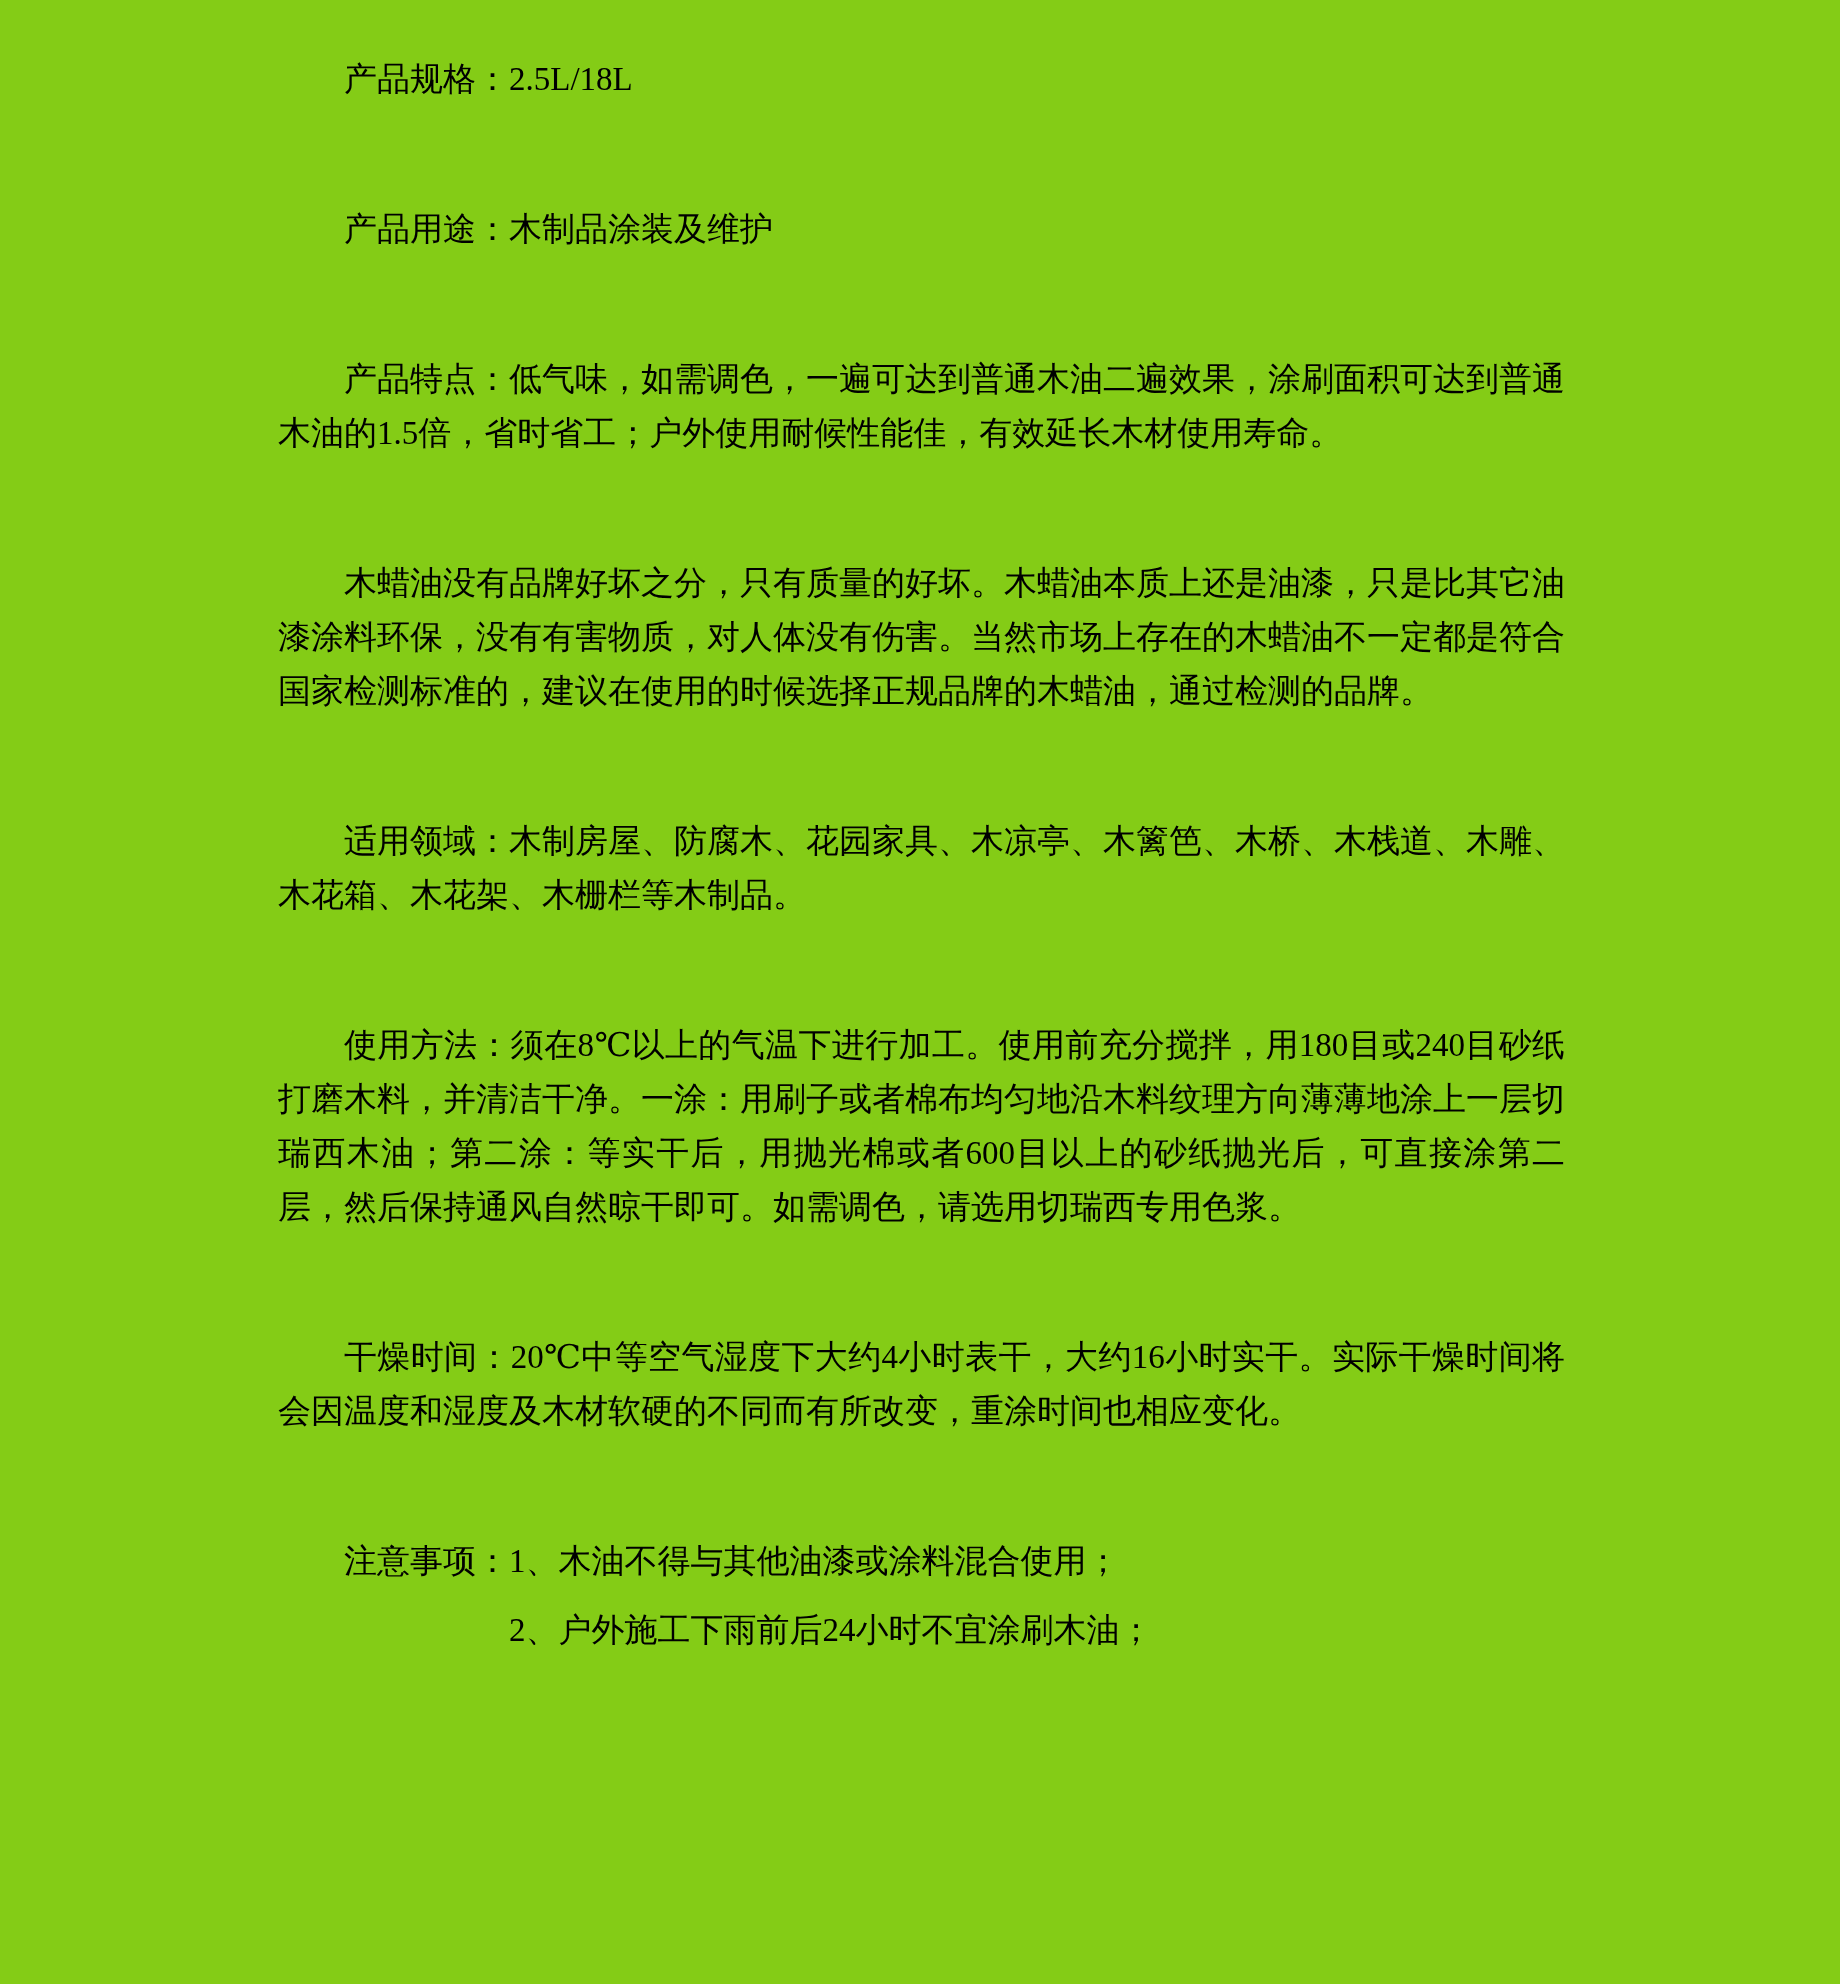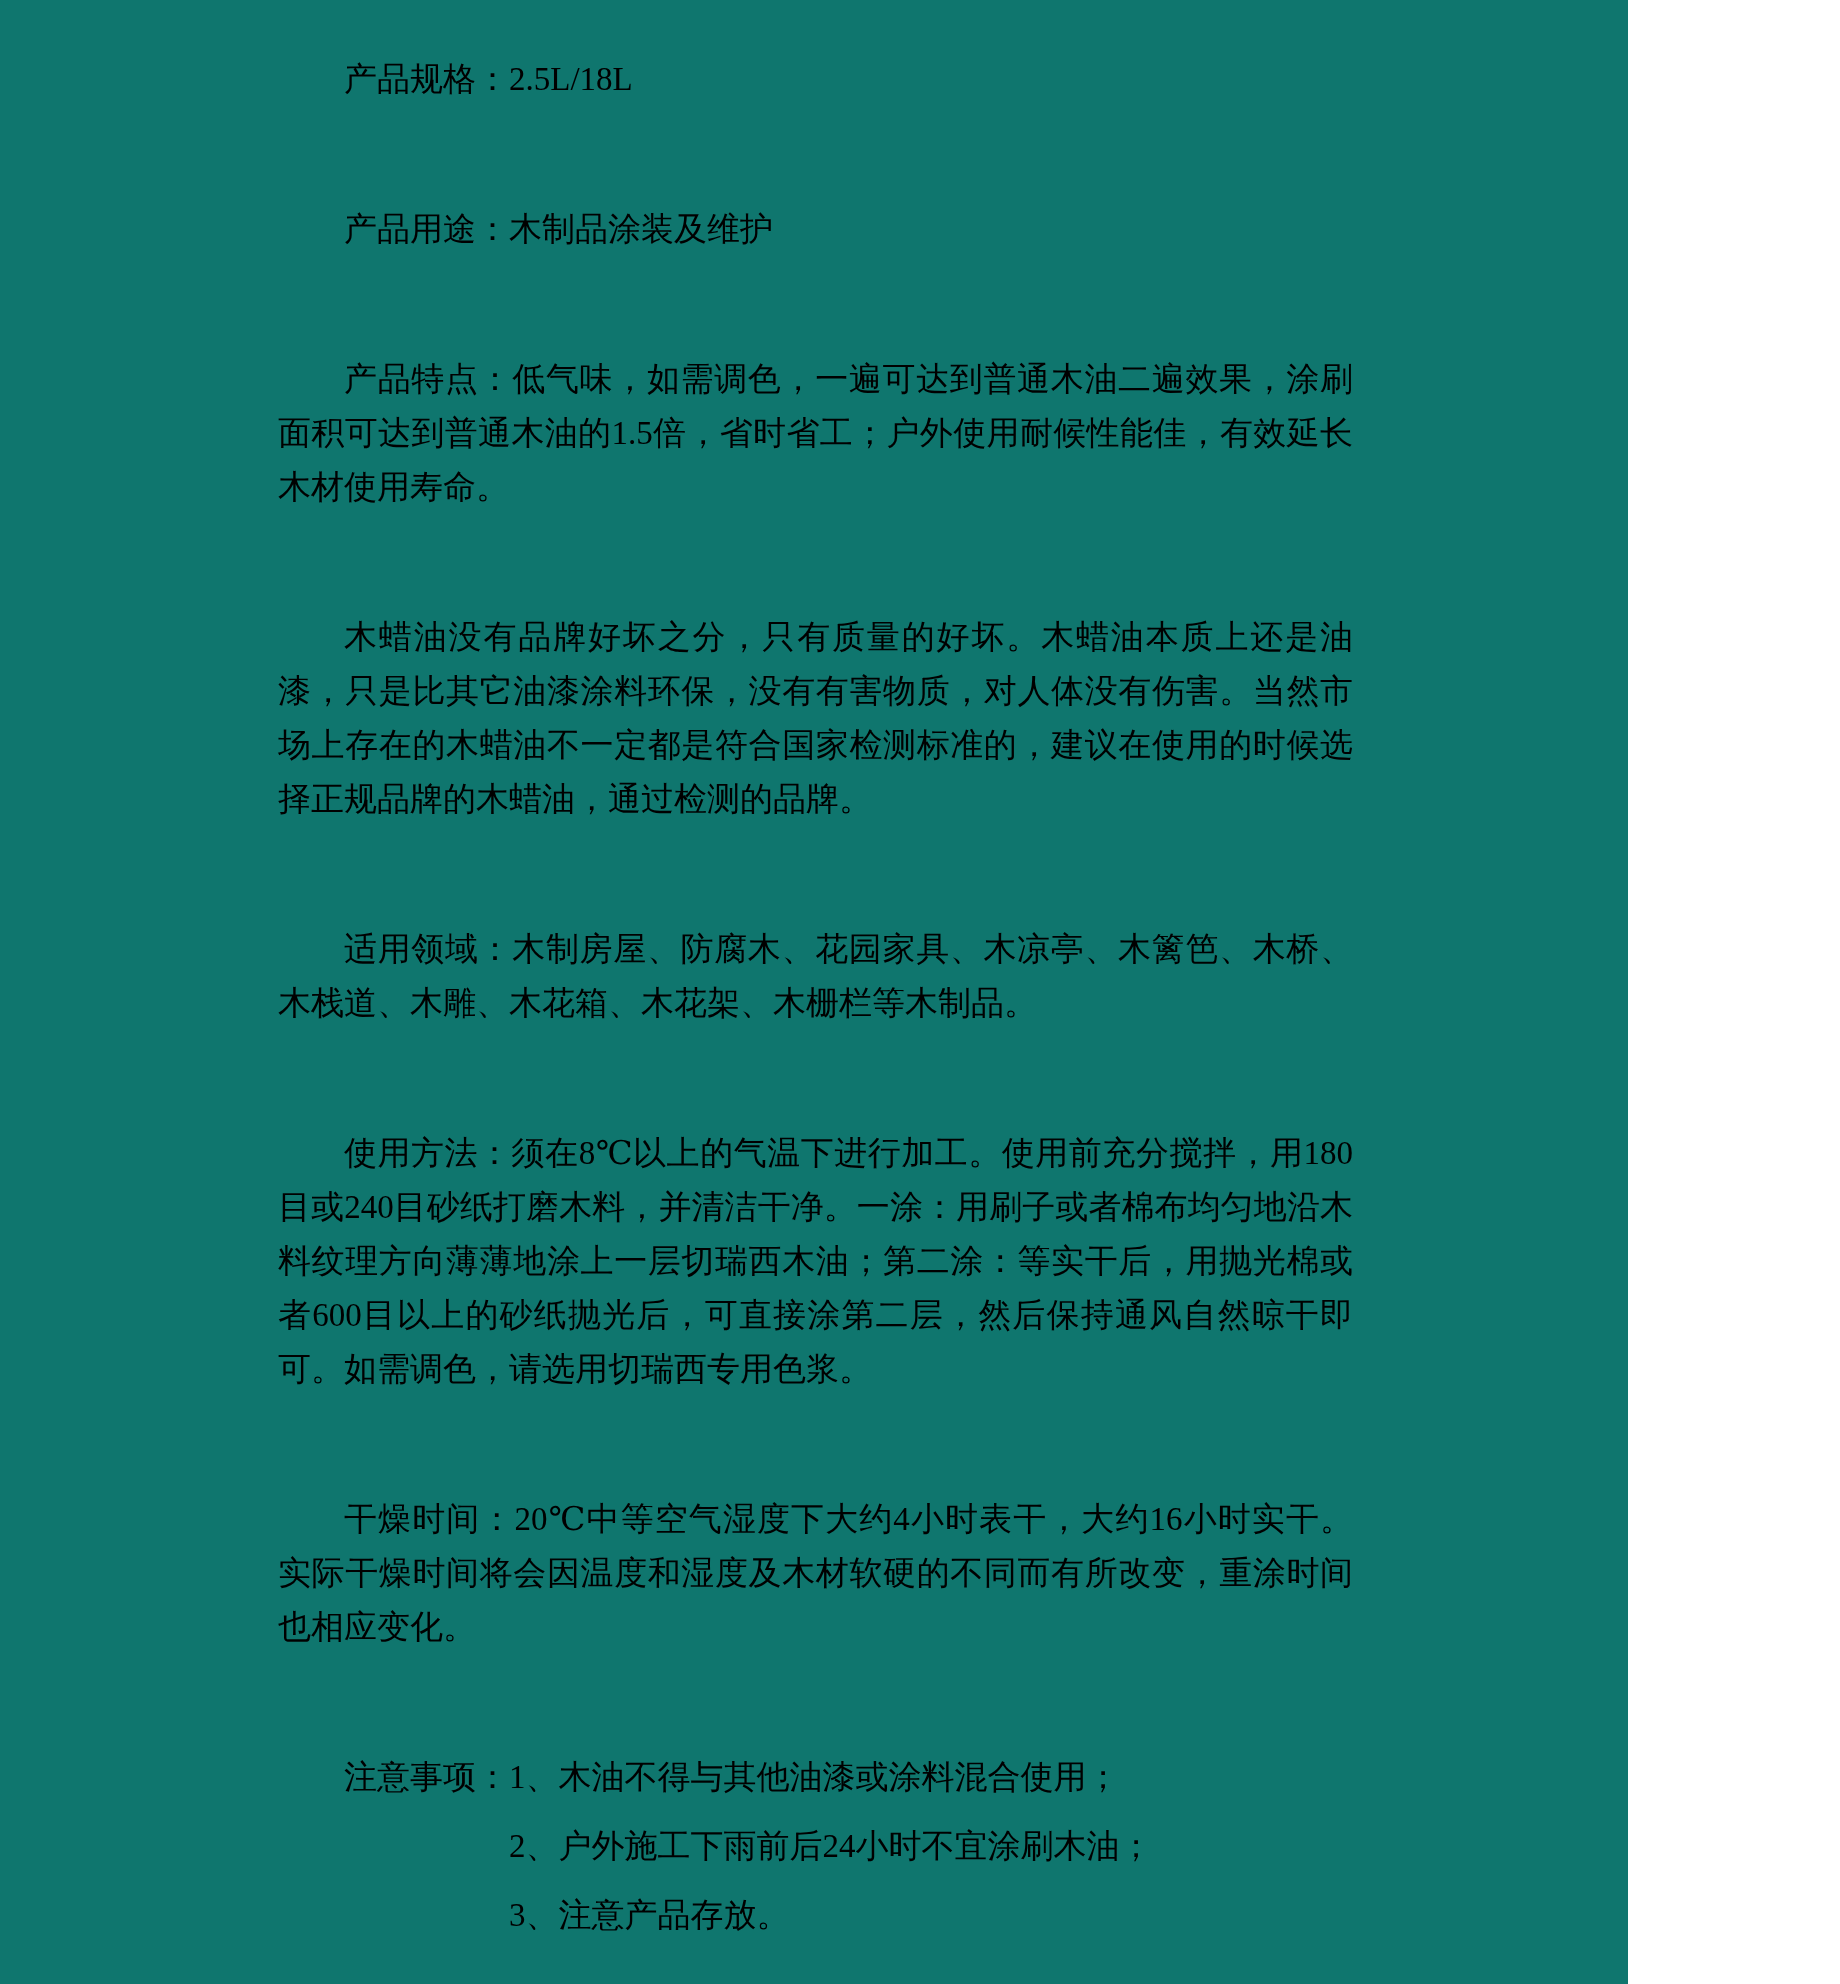--- a/index.html
+++ b/index.html
@@ -9,24 +9,24 @@
   }
   body {
     width: 1840px;
     height: 1985px;
     overflow: hidden;
     font-family: "Liberation Serif", "DejaVu Serif", serif;
     color: #000000;
   }
   .page {
     box-sizing: border-box;
-    width: 1628px;
+    width: 1840px;
     height: 1985px;
     padding: 52px 275px 0 278px;
-    background: #0f766e;
+    background: #84cc16;
   }
   .para {
     margin: 0 0 96px 0;
     font-size: 33px;
     line-height: 54px;
     text-align: justify;
     text-indent: 2em;
     word-break: break-all;
     color: #000000;
   }
@@ -47,15 +47,14 @@
 <div class="page">
   <p class="para">产品规格：2.5L/18L</p>
   <p class="para">产品用途：木制品涂装及维护</p>
   <p class="para">产品特点：低气味，如需调色，一遍可达到普通木油二遍效果，涂刷面积可达到普通木油的1.5倍，省时省工；户外使用耐候性能佳，有效延长木材使用寿命。</p>
   <p class="para">木蜡油没有品牌好坏之分，只有质量的好坏。木蜡油本质上还是油漆，只是比其它油漆涂料环保，没有有害物质，对人体没有伤害。当然市场上存在的木蜡油不一定都是符合国家检测标准的，建议在使用的时候选择正规品牌的木蜡油，通过检测的品牌。</p>
   <p class="para">适用领域：木制房屋、防腐木、花园家具、木凉亭、木篱笆、木桥、木栈道、木雕、木花箱、木花架、木栅栏等木制品。</p>
   <p class="para">使用方法：须在8℃以上的气温下进行加工。使用前充分搅拌，用180目或240目砂纸打磨木料，并清洁干净。一涂：用刷子或者棉布均匀地沿木料纹理方向薄薄地涂上一层切瑞西木油；第二涂：等实干后，用抛光棉或者600目以上的砂纸抛光后，可直接涂第二层，然后保持通风自然晾干即可。如需调色，请选用切瑞西专用色浆。</p>
   <p class="para">干燥时间：20℃中等空气湿度下大约4小时表干，大约16小时实干。实际干燥时间将会因温度和湿度及木材软硬的不同而有所改变，重涂时间也相应变化。</p>
   <p class="para list-first">注意事项：1、木油不得与其他油漆或涂料混合使用；</p>
   <p class="para list-sub">2、户外施工下雨前后24小时不宜涂刷木油；</p>
-  <p class="para list-sub">3、注意产品存放。</p>
 </div>
 
 
 </body></html>

